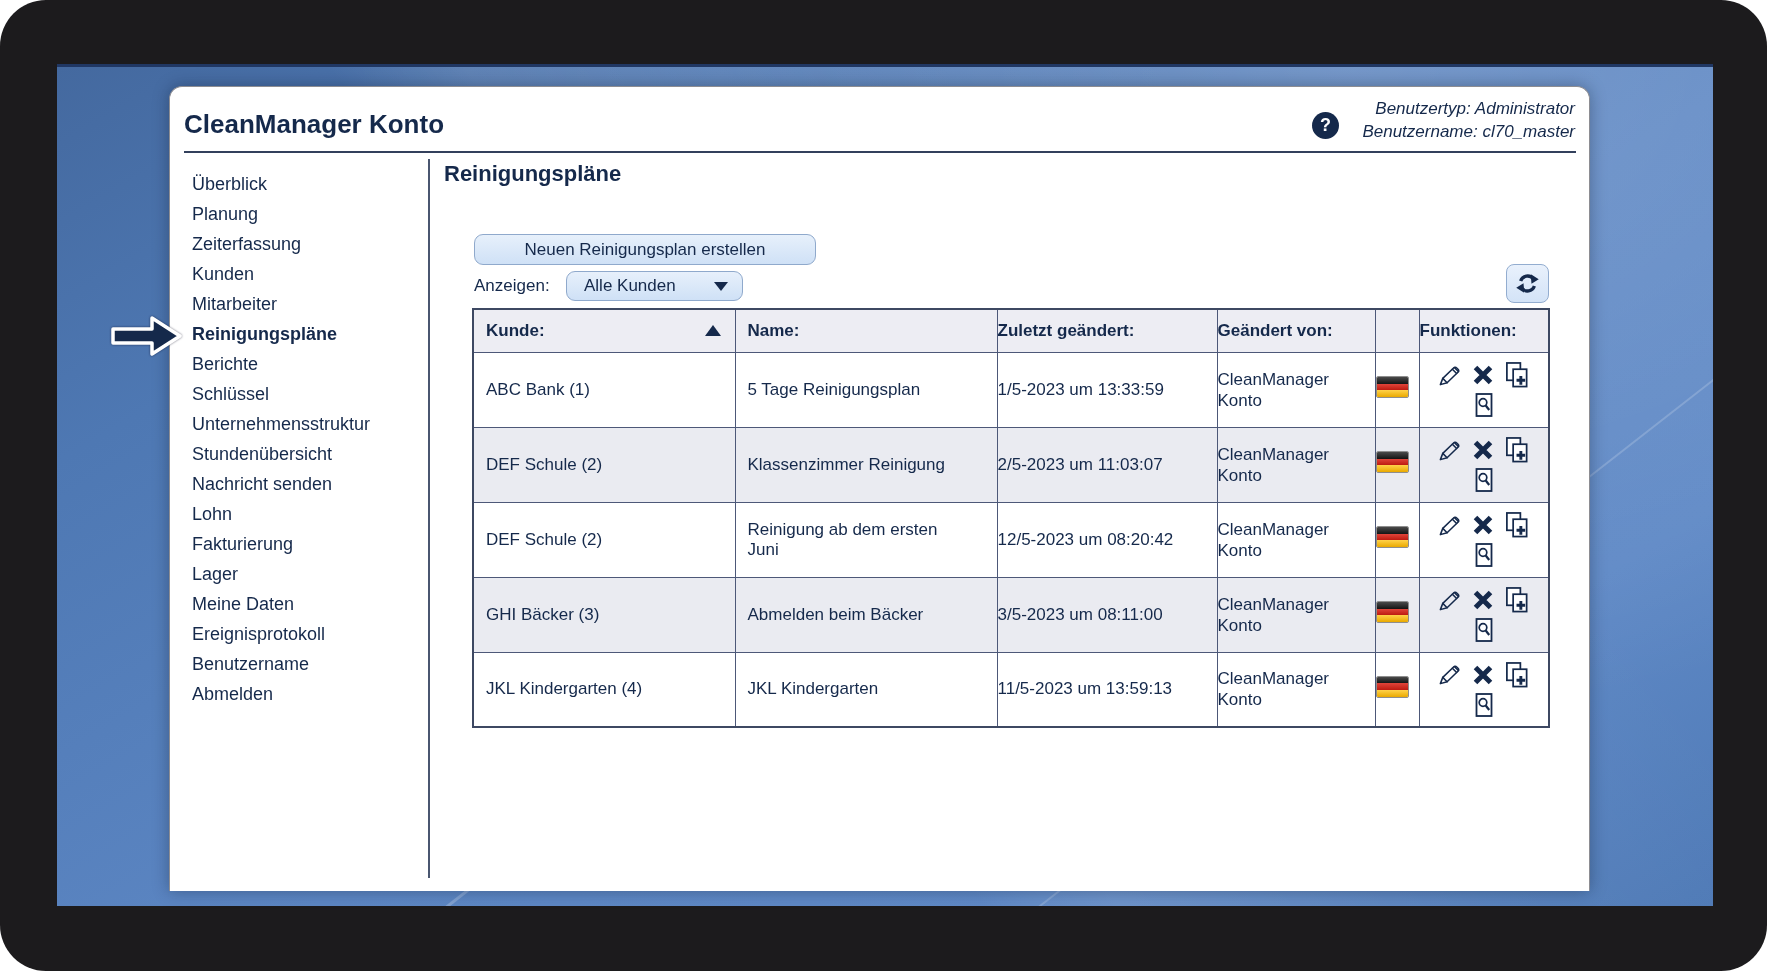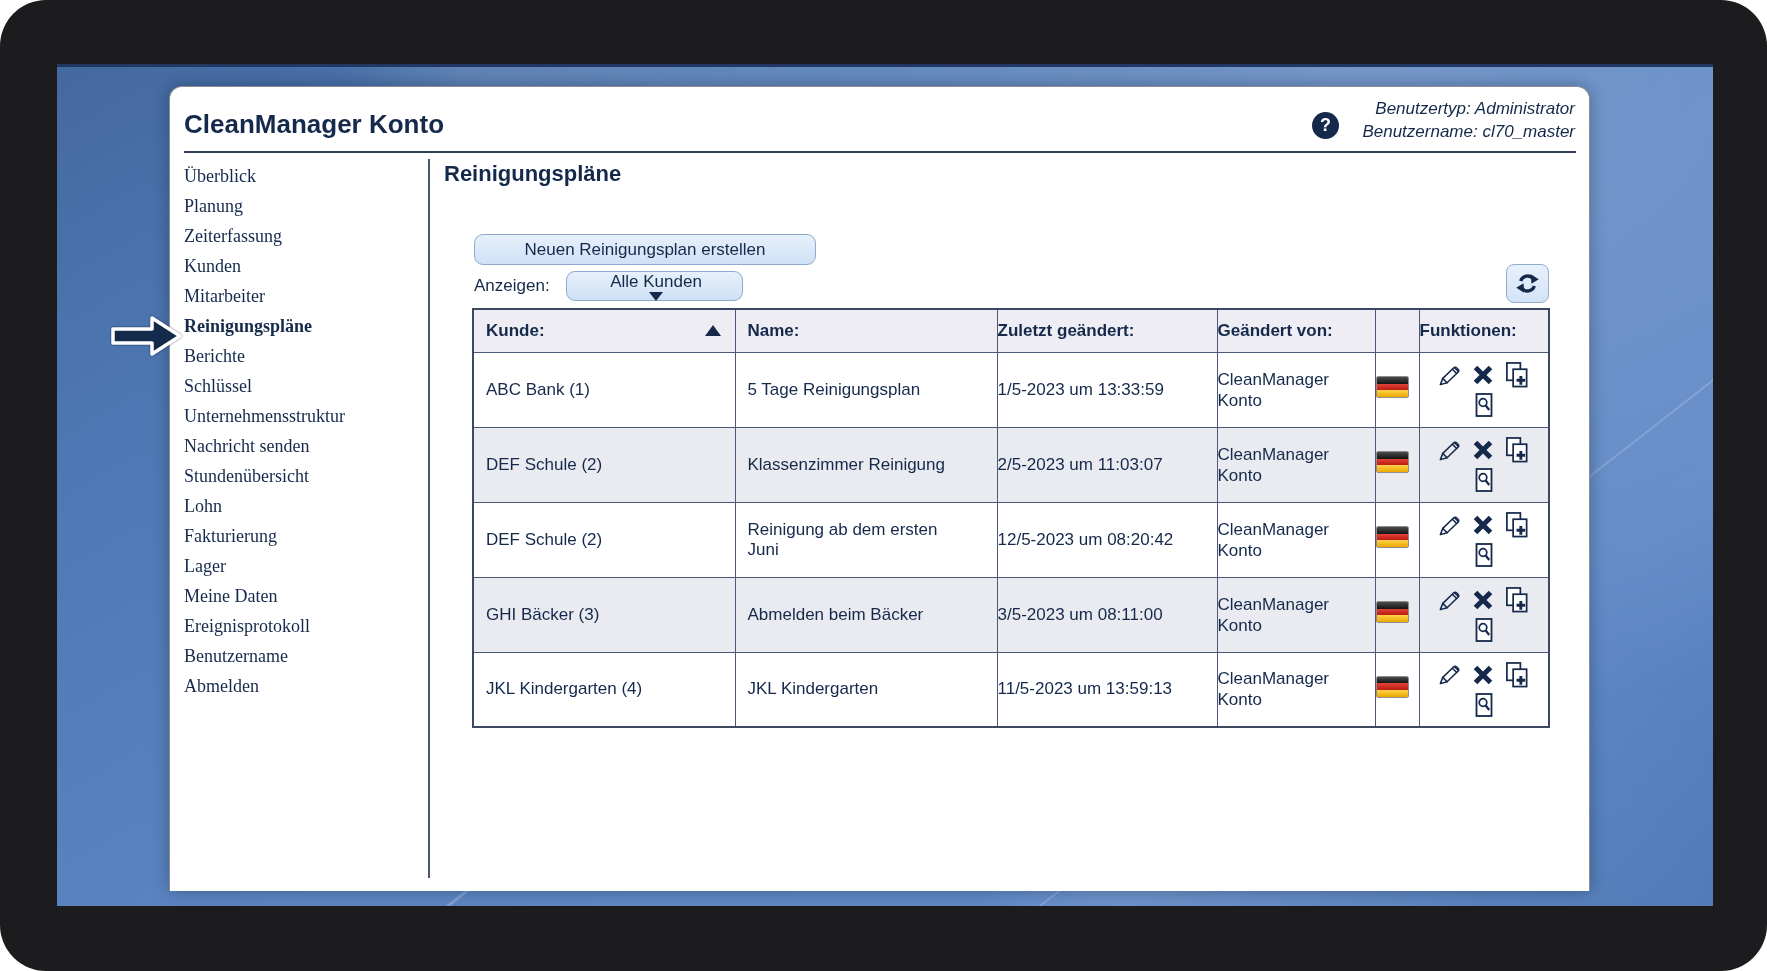--- a/index.html
+++ b/index.html
@@ -25,38 +25,38 @@
           box-shadow:0 0 16px rgba(10,20,40,.35);z-index:2;box-sizing:border-box;}
   .win-title{position:absolute;left:14px;top:22px;font-size:26px;font-weight:bold;color:#15294b;}
   .help{position:absolute;right:250px;top:25px;width:27px;height:27px;border-radius:50%;
         background:#15294b;color:#ffffff;font-weight:bold;font-size:18px;
         display:flex;align-items:center;justify-content:center;cursor:pointer;}
   .user-info{position:absolute;right:14px;top:10px;text-align:right;color:#15294b;
              font-style:italic;font-size:17px;line-height:23px;}
   .hdr-line{position:absolute;left:14px;right:13px;top:64px;height:2px;background:#33405c;}
 
   
-  .sidebar{position:absolute;left:14px;top:74px;width:242px;margin:0;padding:0;list-style:none;font-family:Liberation Serif, serif;}
+  .sidebar{position:absolute;left:14px;top:74px;width:242px;margin:8px;padding:0;list-style:none;}
   .sidebar li{height:30px;line-height:30px;font-size:18px;color:#15294b;cursor:pointer;white-space:nowrap;}
   .sidebar li.active{font-weight:bold;}
   .vdiv{position:absolute;left:258px;top:72px;bottom:13px;width:2px;background:#4a5670;}
 
   
   .nav-arrow{position:absolute;left:110px;top:313px;z-index:6;filter:drop-shadow(0 0 1px rgba(0,0,30,.55));}
 
   
   .heading{position:absolute;left:274px;top:74px;font-size:22px;font-weight:bold;color:#15294b;}
   .btn-create{position:absolute;left:304px;top:147px;width:342px;height:31px;
        background:linear-gradient(#e7f0fb,#cfe1f6);border:1px solid #8fa9cc;border-radius:9px;
        color:#15294b;font-size:17px;font-family:"Liberation Sans",sans-serif;cursor:pointer;}
   .filter-label{position:absolute;left:304px;top:189px;font-size:17px;color:#15294b;}
   .dropdown{position:absolute;left:396px;top:184px;width:177px;height:30px;box-sizing:border-box;
        background:linear-gradient(#e7f0fb,#cfe1f6);border:1px solid #8fa9cc;border-radius:9px;
        display:flex;align-items:center;justify-content:space-between;padding:0 14px 0 17px;
-       font-size:17px;color:#15294b;cursor:pointer;flex-direction:column;}
+       font-size:17px;color:#15294b;cursor:pointer;}
   .caret{width:0;height:0;border-left:7px solid transparent;border-right:7px solid transparent;
        border-top:9px solid #15294b;}
   .btn-refresh{position:absolute;left:1336px;top:177px;width:41px;height:37px;
        background:linear-gradient(#e9f1fc,#d3e3f7);border:1px solid #93add0;border-radius:8px;
        display:flex;align-items:center;justify-content:center;cursor:pointer;}
 
   
   .grid{position:absolute;left:302px;top:221px;border-collapse:collapse;table-layout:fixed;
         border:2px solid #3d4862;font-size:17px;color:#15294b;}
   .grid th,.grid td{border:1px solid #4d5878;text-align:left;vertical-align:middle;padding:0;}
@@ -106,22 +106,22 @@
       <ul class="sidebar">
           <li>Überblick</li>
           <li>Planung</li>
           <li>Zeiterfassung</li>
           <li>Kunden</li>
           <li>Mitarbeiter</li>
           <li class="active">Reinigungspläne</li>
           <li>Berichte</li>
           <li>Schlüssel</li>
           <li>Unternehmensstruktur</li>
+          <li>Stundenübersicht</li>
           <li>Nachricht senden</li>
-          <li>Stundenübersicht</li>
           <li>Lohn</li>
           <li>Fakturierung</li>
           <li>Lager</li>
           <li>Meine Daten</li>
           <li>Ereignisprotokoll</li>
           <li>Benutzername</li>
           <li>Abmelden</li>
         </ul>
       <div class="vdiv"></div>
 

